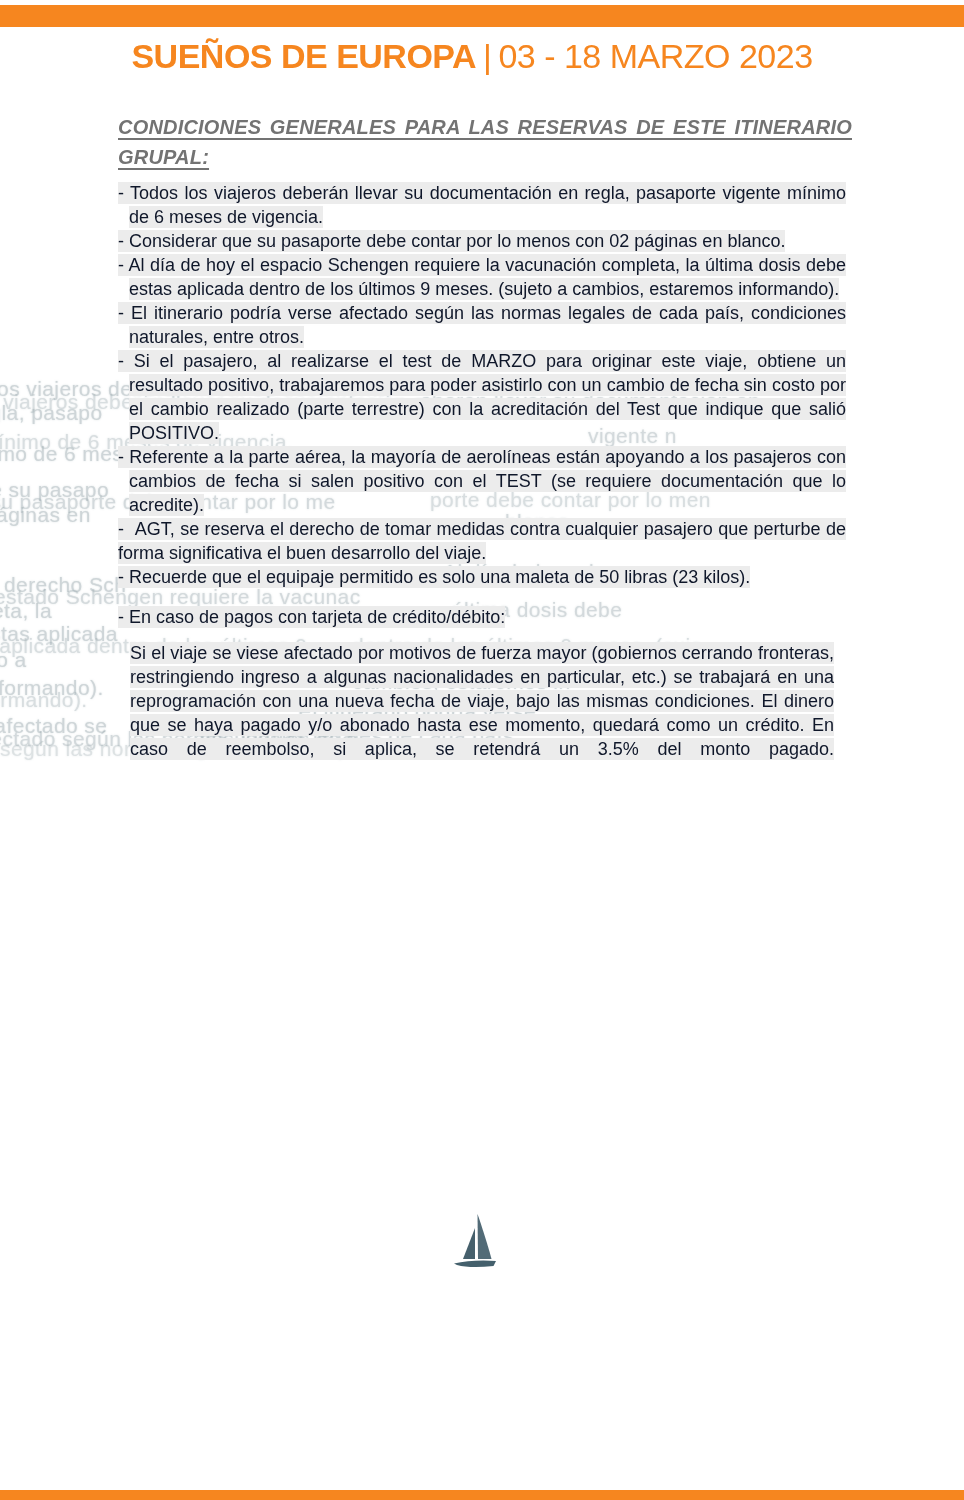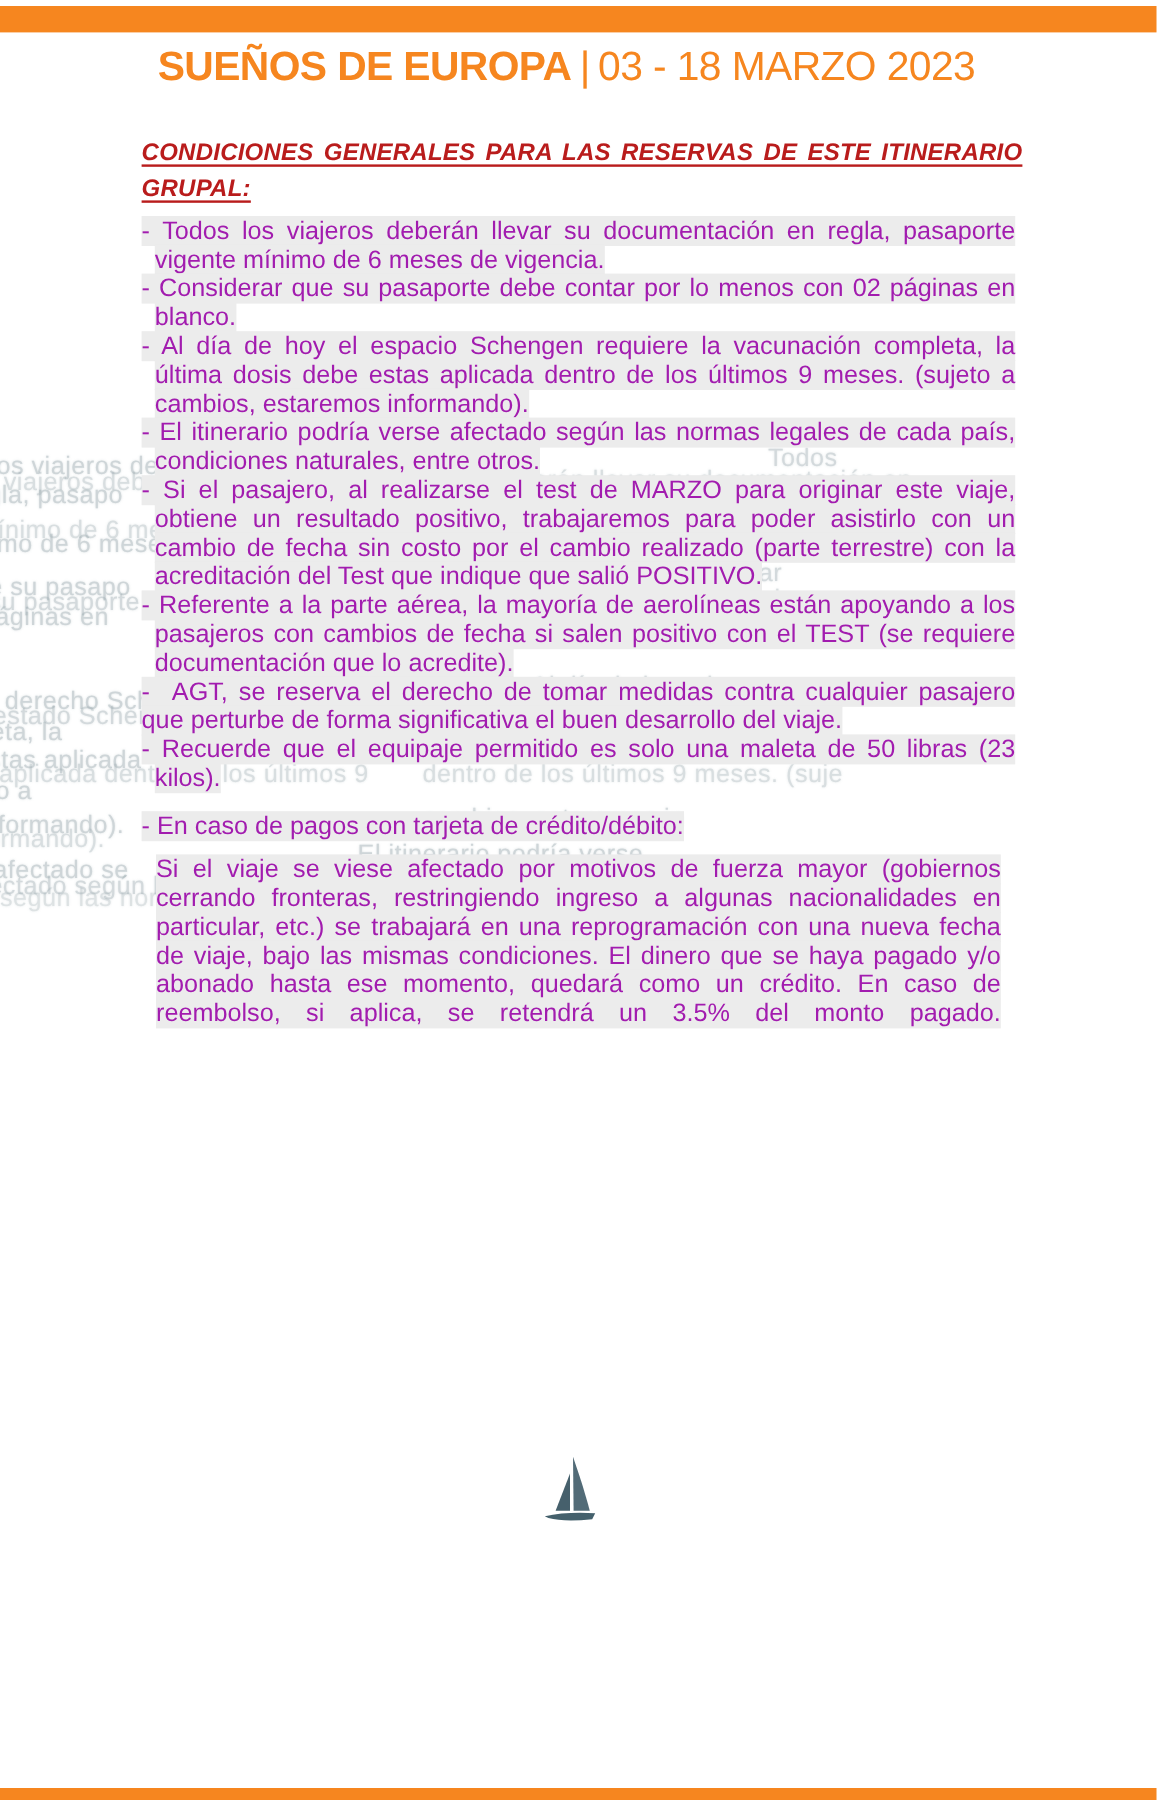--- a/index.html
+++ b/index.html
@@ -34,21 +34,21 @@
     line-height: 44px;
     white-space: nowrap;
   }
   .title .t-bold { font-weight: 800; }
   .title .t-sep { font-weight: 400; margin: 0 7px; }
   .title .t-rest { font-weight: 500; }
   .heading {
     position: absolute;
     top: 112px; left: 118px;
     width: 734px;
-    color: #b91c1c;
+    color: #737373;
     font-size: 20px;
     font-weight: 700;
     font-style: italic;
     line-height: 30px;
     text-align: justify;
     text-decoration: underline;
     text-decoration-thickness: 2px;
     text-underline-offset: 4px;
     letter-spacing: 0.2px;
   }
@@ -65,22 +65,22 @@
     opacity: 0.5;
     white-space: nowrap;
     letter-spacing: 0.4px;
     text-shadow: 0 0 2px rgba(159,173,178,0.8);
   }
   .body-text {
     position: absolute;
     top: 181px; left: 118px;
     width: 728px;
     z-index: 2;
-    color: #a21caf;
-    font-size: 21px;
+    color: #0f172a;
+    font-size: 18px;
     line-height: 24px;
   }
   .cond {
     text-align: justify;
     padding-left: 11px;
     text-indent: -11px;
     margin: 0;
   }
   .cond.nohang { padding-left: 0; text-indent: 0; }
   .cond.gap { margin-top: 16px; }

